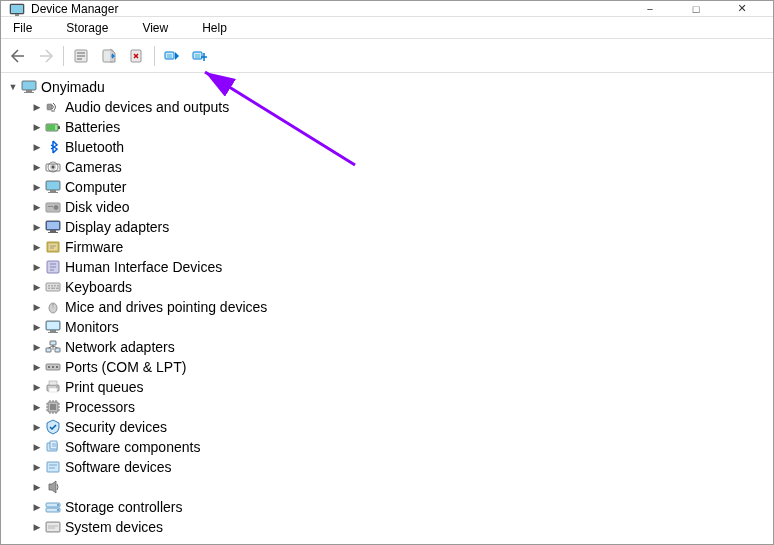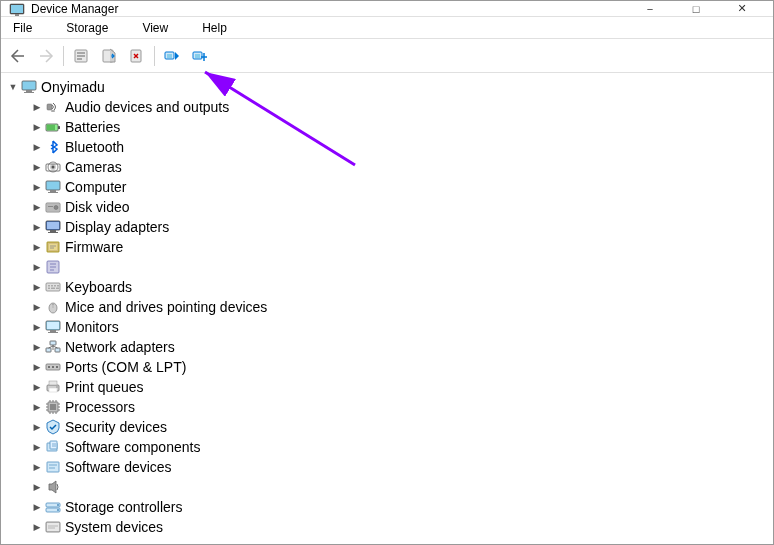--- a/index.html
+++ b/index.html
@@ -351,20 +351,21 @@
     <div class="tree-item" style="padding-left:28px;">
       <span class="expand-icon">▶</span>
       <span class="item-icon">
         <svg width="16" height="16" viewBox="0 0 16 16">
           <rect x="2" y="2" width="12" height="12" rx="1" fill="#d0d0e8" stroke="#7070b0" stroke-width="0.8"></rect>
           <line x1="5" y1="5" x2="11" y2="5" stroke="#7070b0" stroke-width="0.8"></line>
           <line x1="5" y1="8" x2="11" y2="8" stroke="#7070b0" stroke-width="0.8"></line>
           <line x1="5" y1="11" x2="9" y2="11" stroke="#7070b0" stroke-width="0.8"></line>
         </svg>
       </span>
+      <span class="item-label">Human Interface Devices</span>
     </div>
 
     <div class="tree-item" style="padding-left:28px;">
       <span class="expand-icon">▶</span>
       <span class="item-icon">
         <svg width="16" height="16" viewBox="0 0 16 16">
           <rect x="1" y="4" width="14" height="8" rx="1" fill="#e0e0e0" stroke="#888" stroke-width="0.8"></rect>
           <rect x="3" y="6" width="2" height="1.5" rx="0.3" fill="#aaa"></rect>
           <rect x="6" y="6" width="2" height="1.5" rx="0.3" fill="#aaa"></rect>
           <rect x="9" y="6" width="2" height="1.5" rx="0.3" fill="#aaa"></rect>

